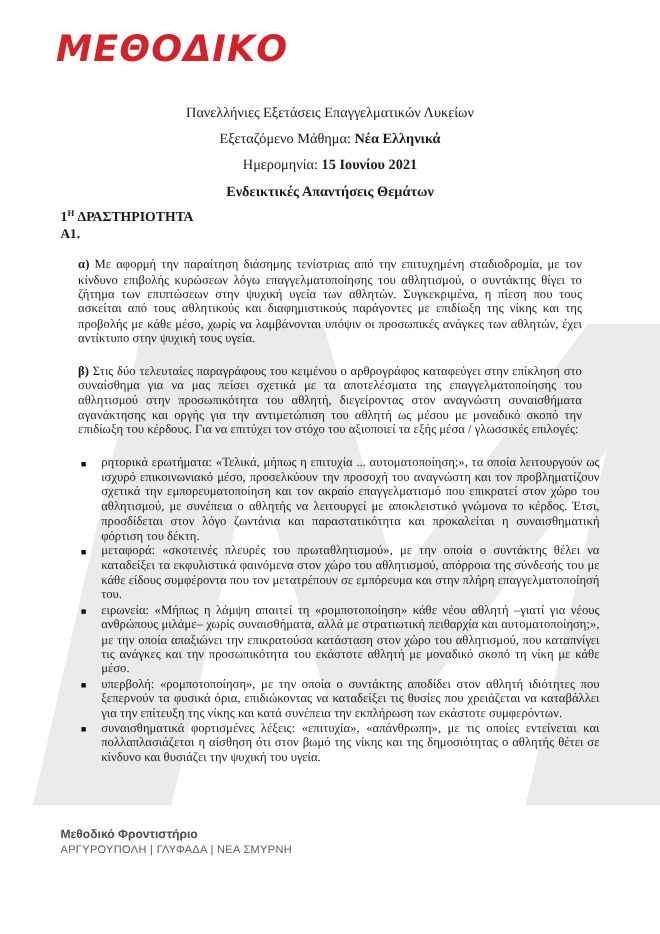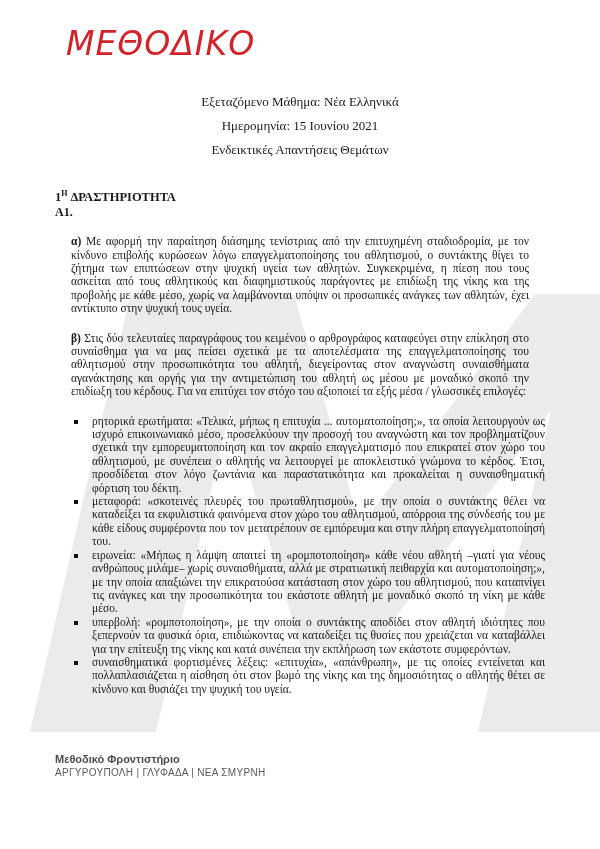--- a/index.html
+++ b/index.html
@@ -17,32 +17,32 @@
     position:absolute; top:225px; left:15px;
     font-family:"DejaVu Sans","Liberation Sans",sans-serif;
     font-weight:bold; font-style:italic;
     font-size:600px; line-height:1;
     color:#ebebeb;
     transform:scaleX(1.18);
     transform-origin:left top;
     z-index:0; user-select:none; pointer-events:none;
   }
   .logo {
-    position:absolute; top:24px; left:66px;
+    position:absolute; top:24px; left:51px;
     font-family:"DejaVu Sans","Liberation Sans",sans-serif;
-    font-weight:normal; font-style:italic;
+    font-weight:bold; font-style:italic;
     font-size:33px; letter-spacing:1px;
     color:#d2232a; z-index:1;
   }
   .headers {
     position:absolute; top:90px; left:0; right:0;
     text-align:center; font-size:13px; z-index:1;
   }
   .headers .hline { line-height:24px; }
-  .headers b { font-weight:normal; }
+  .headers b { font-weight:bold; }
   .content {
     position:absolute; top:186px; left:55px; width:490px;
     font-size:11.5px; line-height:13.4px;
     text-align:justify; z-index:1;
   }
   .activity-heading {
     font-weight:bold; font-size:12.5px; line-height:15px;
     text-align:left;
   }
   .activity-heading sup { font-size:8px; }
@@ -75,20 +75,21 @@
 </head>
 <body>
 
 <div class="page">
 
   <div class="watermark">M</div>
 
   <div class="logo">ΜΕΘΟΔΙΚΟ</div>
 
   <div class="headers">
+    <div class="hline">Πανελλήνιες Εξετάσεις Επαγγελματικών Λυκείων</div>
     <div class="hline"><span>Εξεταζόμενο Μάθημα: </span><b>Νέα Ελληνικά</b></div>
     <div class="hline"><span>Ημερομηνία: </span><b>15 Ιουνίου 2021</b></div>
     <div class="hline"><b>Ενδεικτικές Απαντήσεις Θεμάτων</b></div>
   </div>
 
   <div class="content">
     <div class="activity-heading"><span>1</span><sup>Η</sup><span class="atitle">ΔΡΑΣΤΗΡΙΟΤΗΤΑ</span></div>
     <div class="qid">Α1.</div>
 
     <p class="para"><b>α) </b><span>Με αφορμή την παραίτηση διάσημης τενίστριας από την επιτυχημένη σταδιοδρομία, με τον κίνδυνο επιβολής κυρώσεων λόγω επαγγελματοποίησης του αθλητισμού, ο συντάκτης θίγει το ζήτημα των επιπτώσεων στην ψυχική υγεία των αθλητών. Συγκεκριμένα, η πίεση που τους ασκείται από τους αθλητικούς και διαφημιστικούς παράγοντες με επιδίωξη της νίκης και της προβολής με κάθε μέσο, χωρίς να λαμβάνονται υπόψιν οι προσωπικές ανάγκες των αθλητών, έχει αντίκτυπο στην ψυχική τους υγεία.</span></p>

